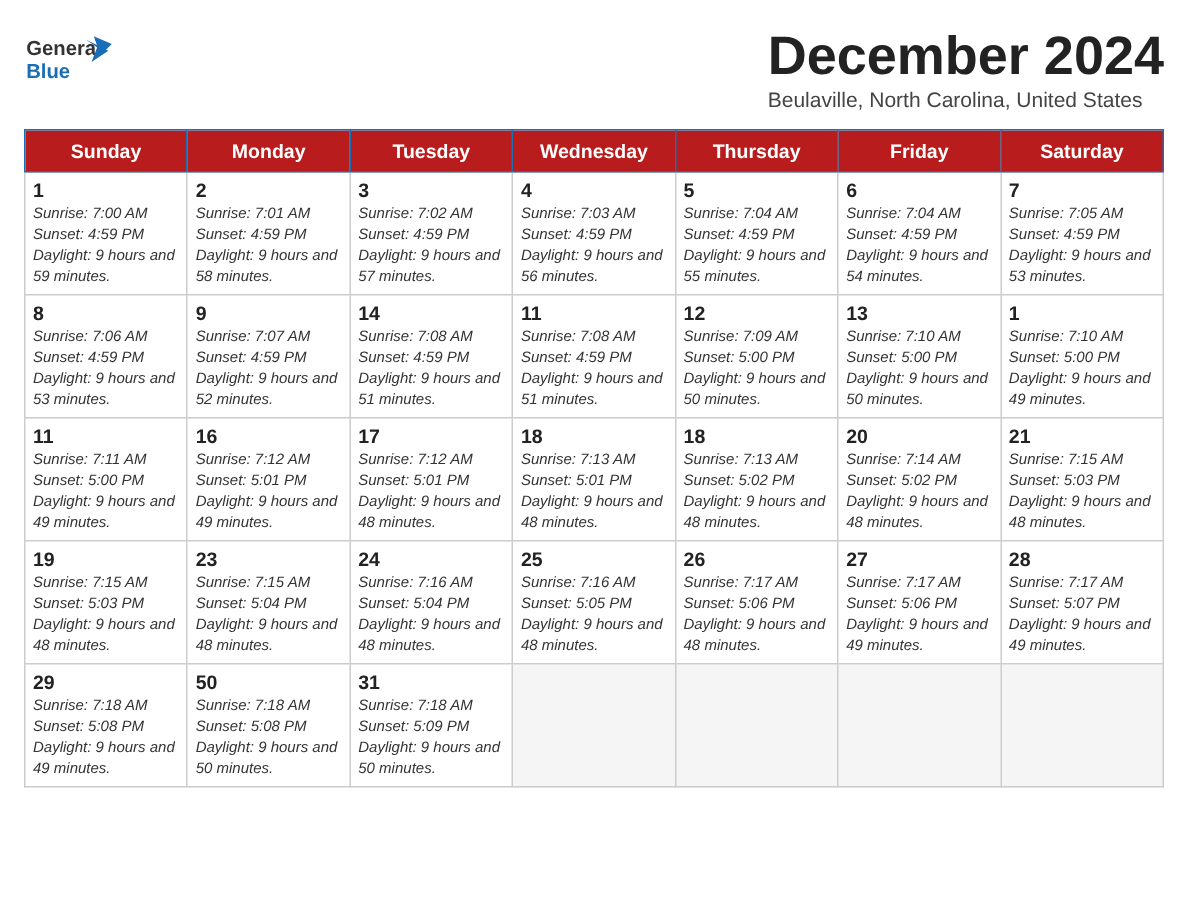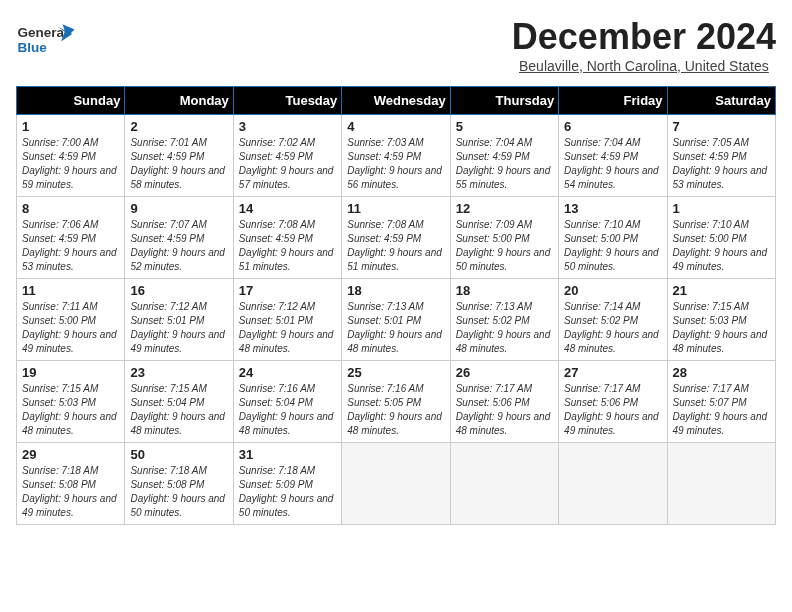--- a/index.html
+++ b/index.html
@@ -20,44 +20,43 @@
       display: flex;
       flex-direction: column;
       align-items: flex-start;
     }
     .logo-line {
       display: flex;
       align-items: center;
       gap: 2px;
     }
     .title-area {
-      text-align: center;
+      text-align: left;
     }
     .cal-title {
       font-size: 36px;
       font-weight: bold;
       color: #222;
     }
     .cal-subtitle {
       font-size: 14px;
       color: #444;
-      text-decoration: underline;
     }
     .calendar {
       width: 100%;
       border-collapse: collapse;
       border: 1px solid #ccc;
     }
     .calendar th {
-      background: #000000;
+      background: #b91c1c;
       color: #fff;
       font-size: 13px;
       font-weight: bold;
       padding: 6px 4px;
-      text-align: right;
+      text-align: center;
       border: 1px solid #1a6eb5;
     }
     .calendar td {
       vertical-align: top;
       border: 1px solid #ccc;
       padding: 4px 5px;
       font-size: 10.5px;
       color: #222;
       background: #fff;
       width: calc(100% / 7);

